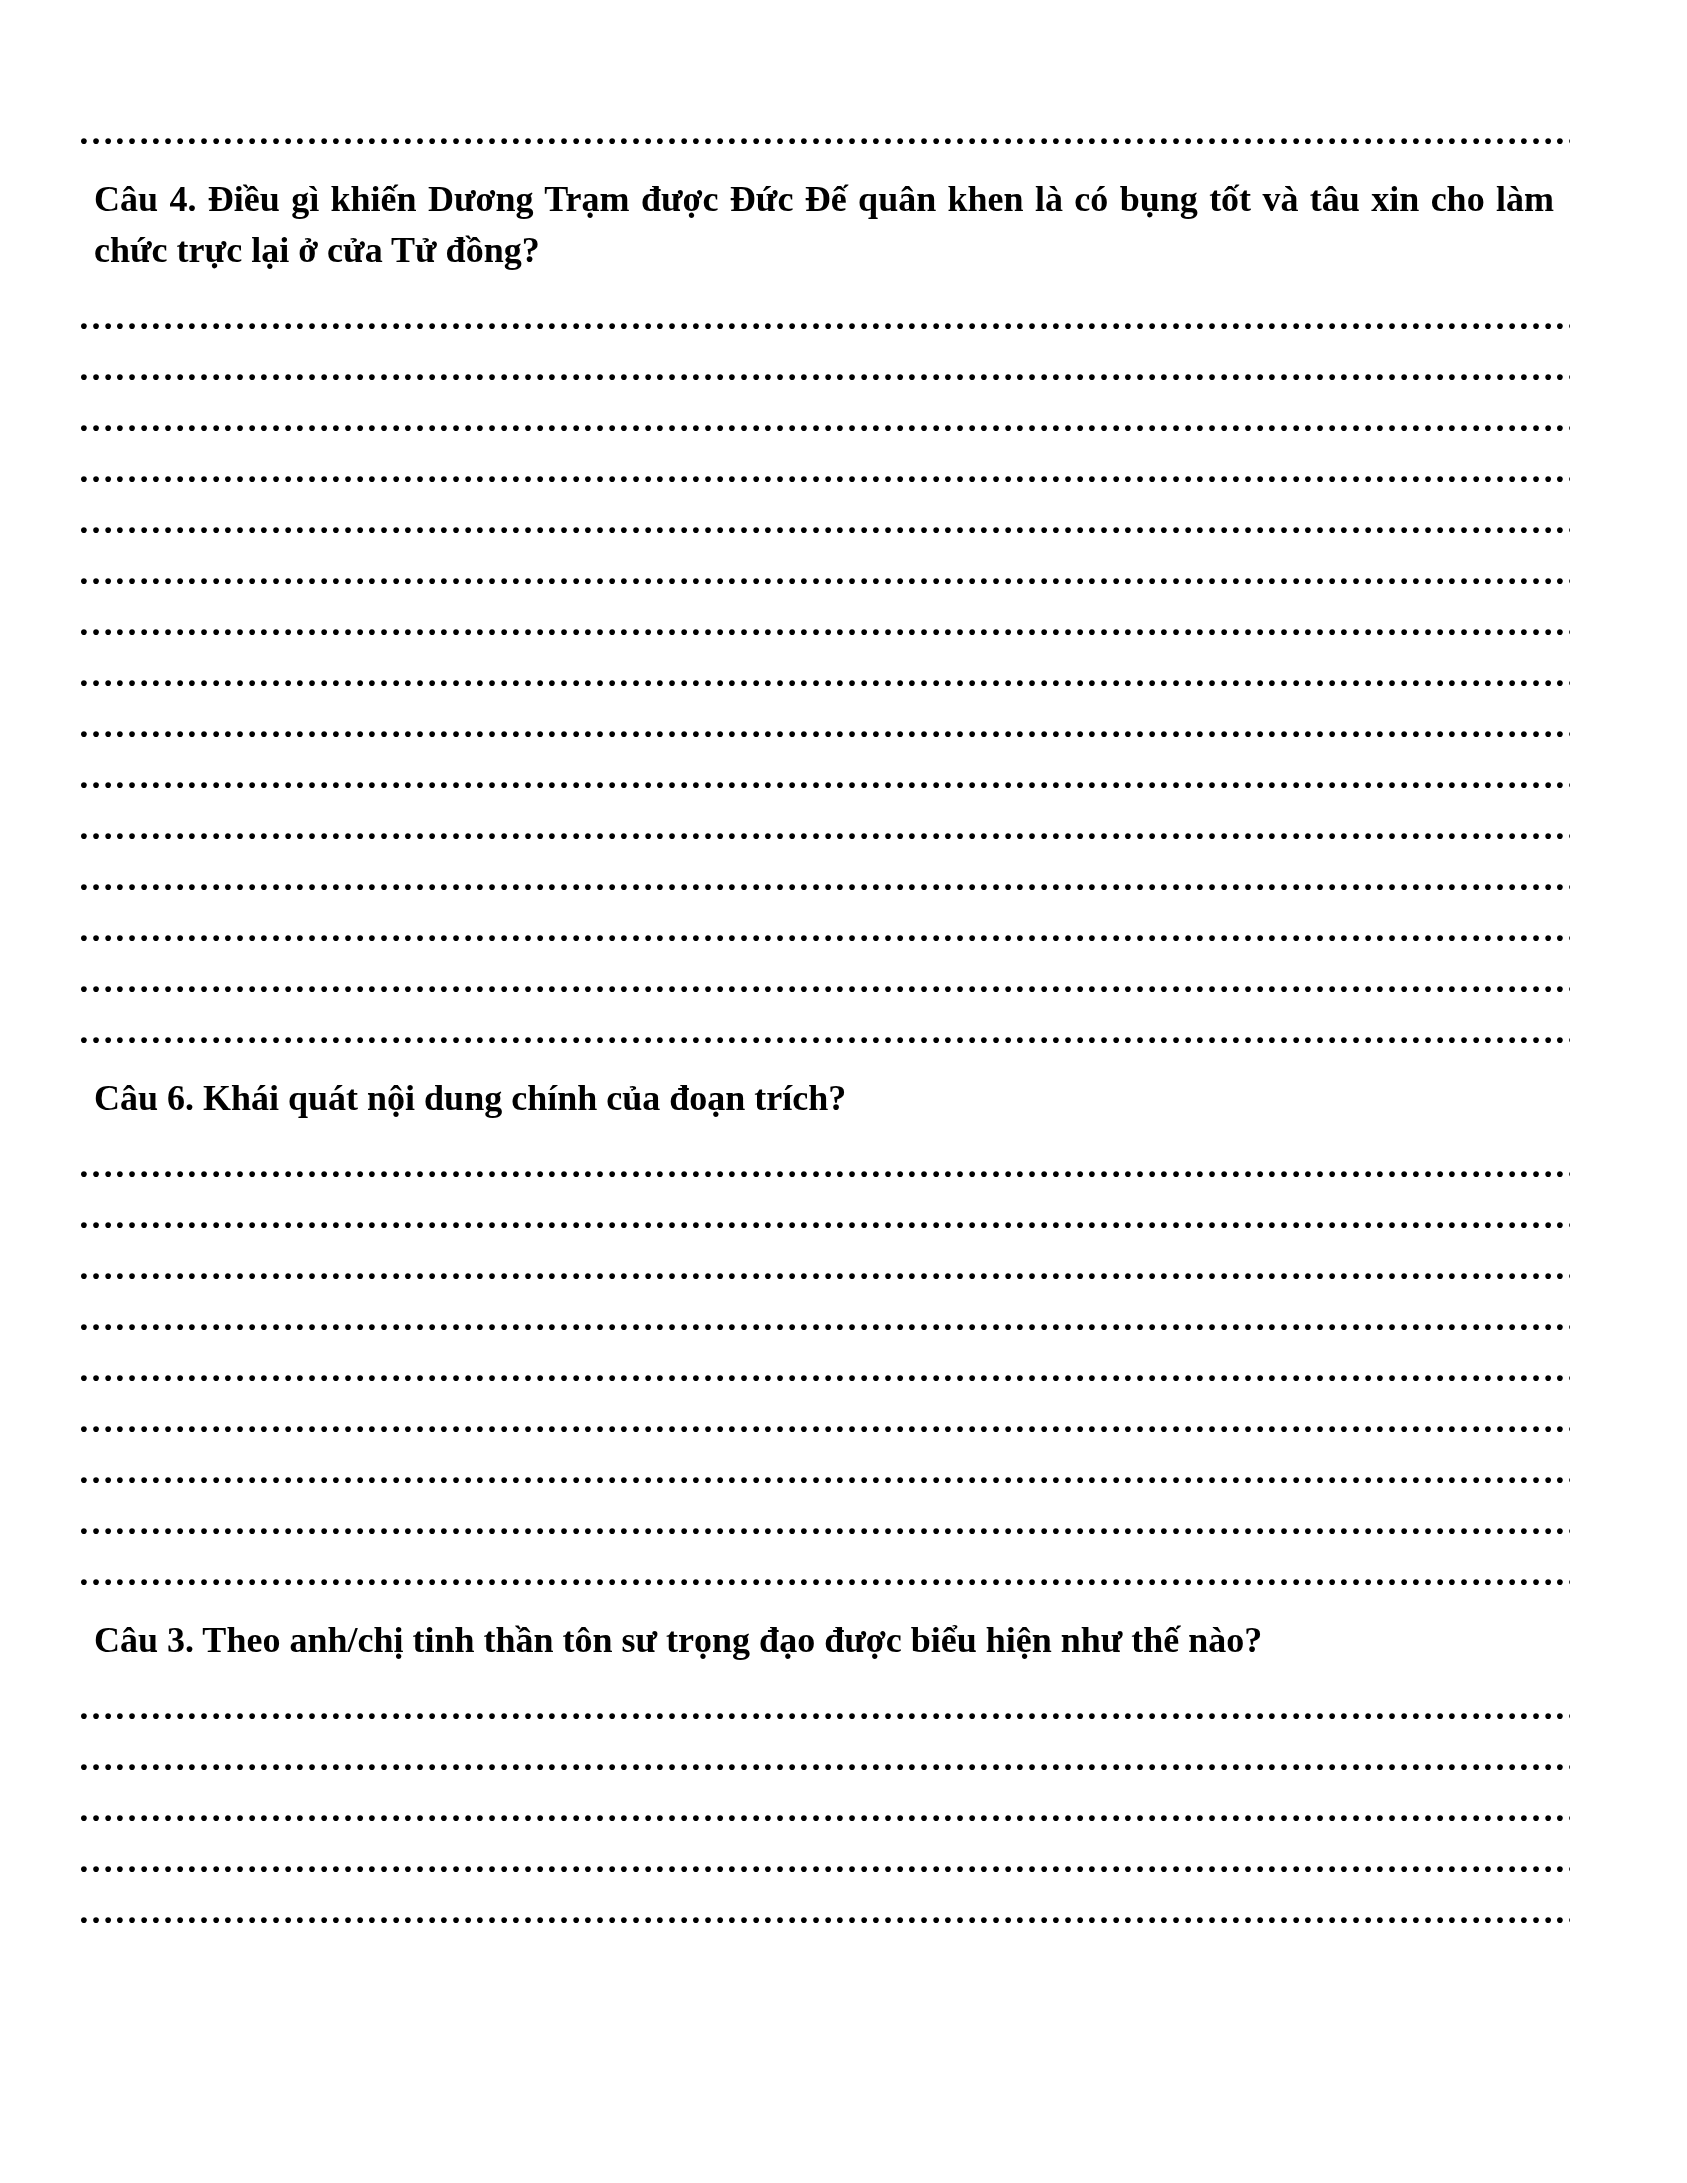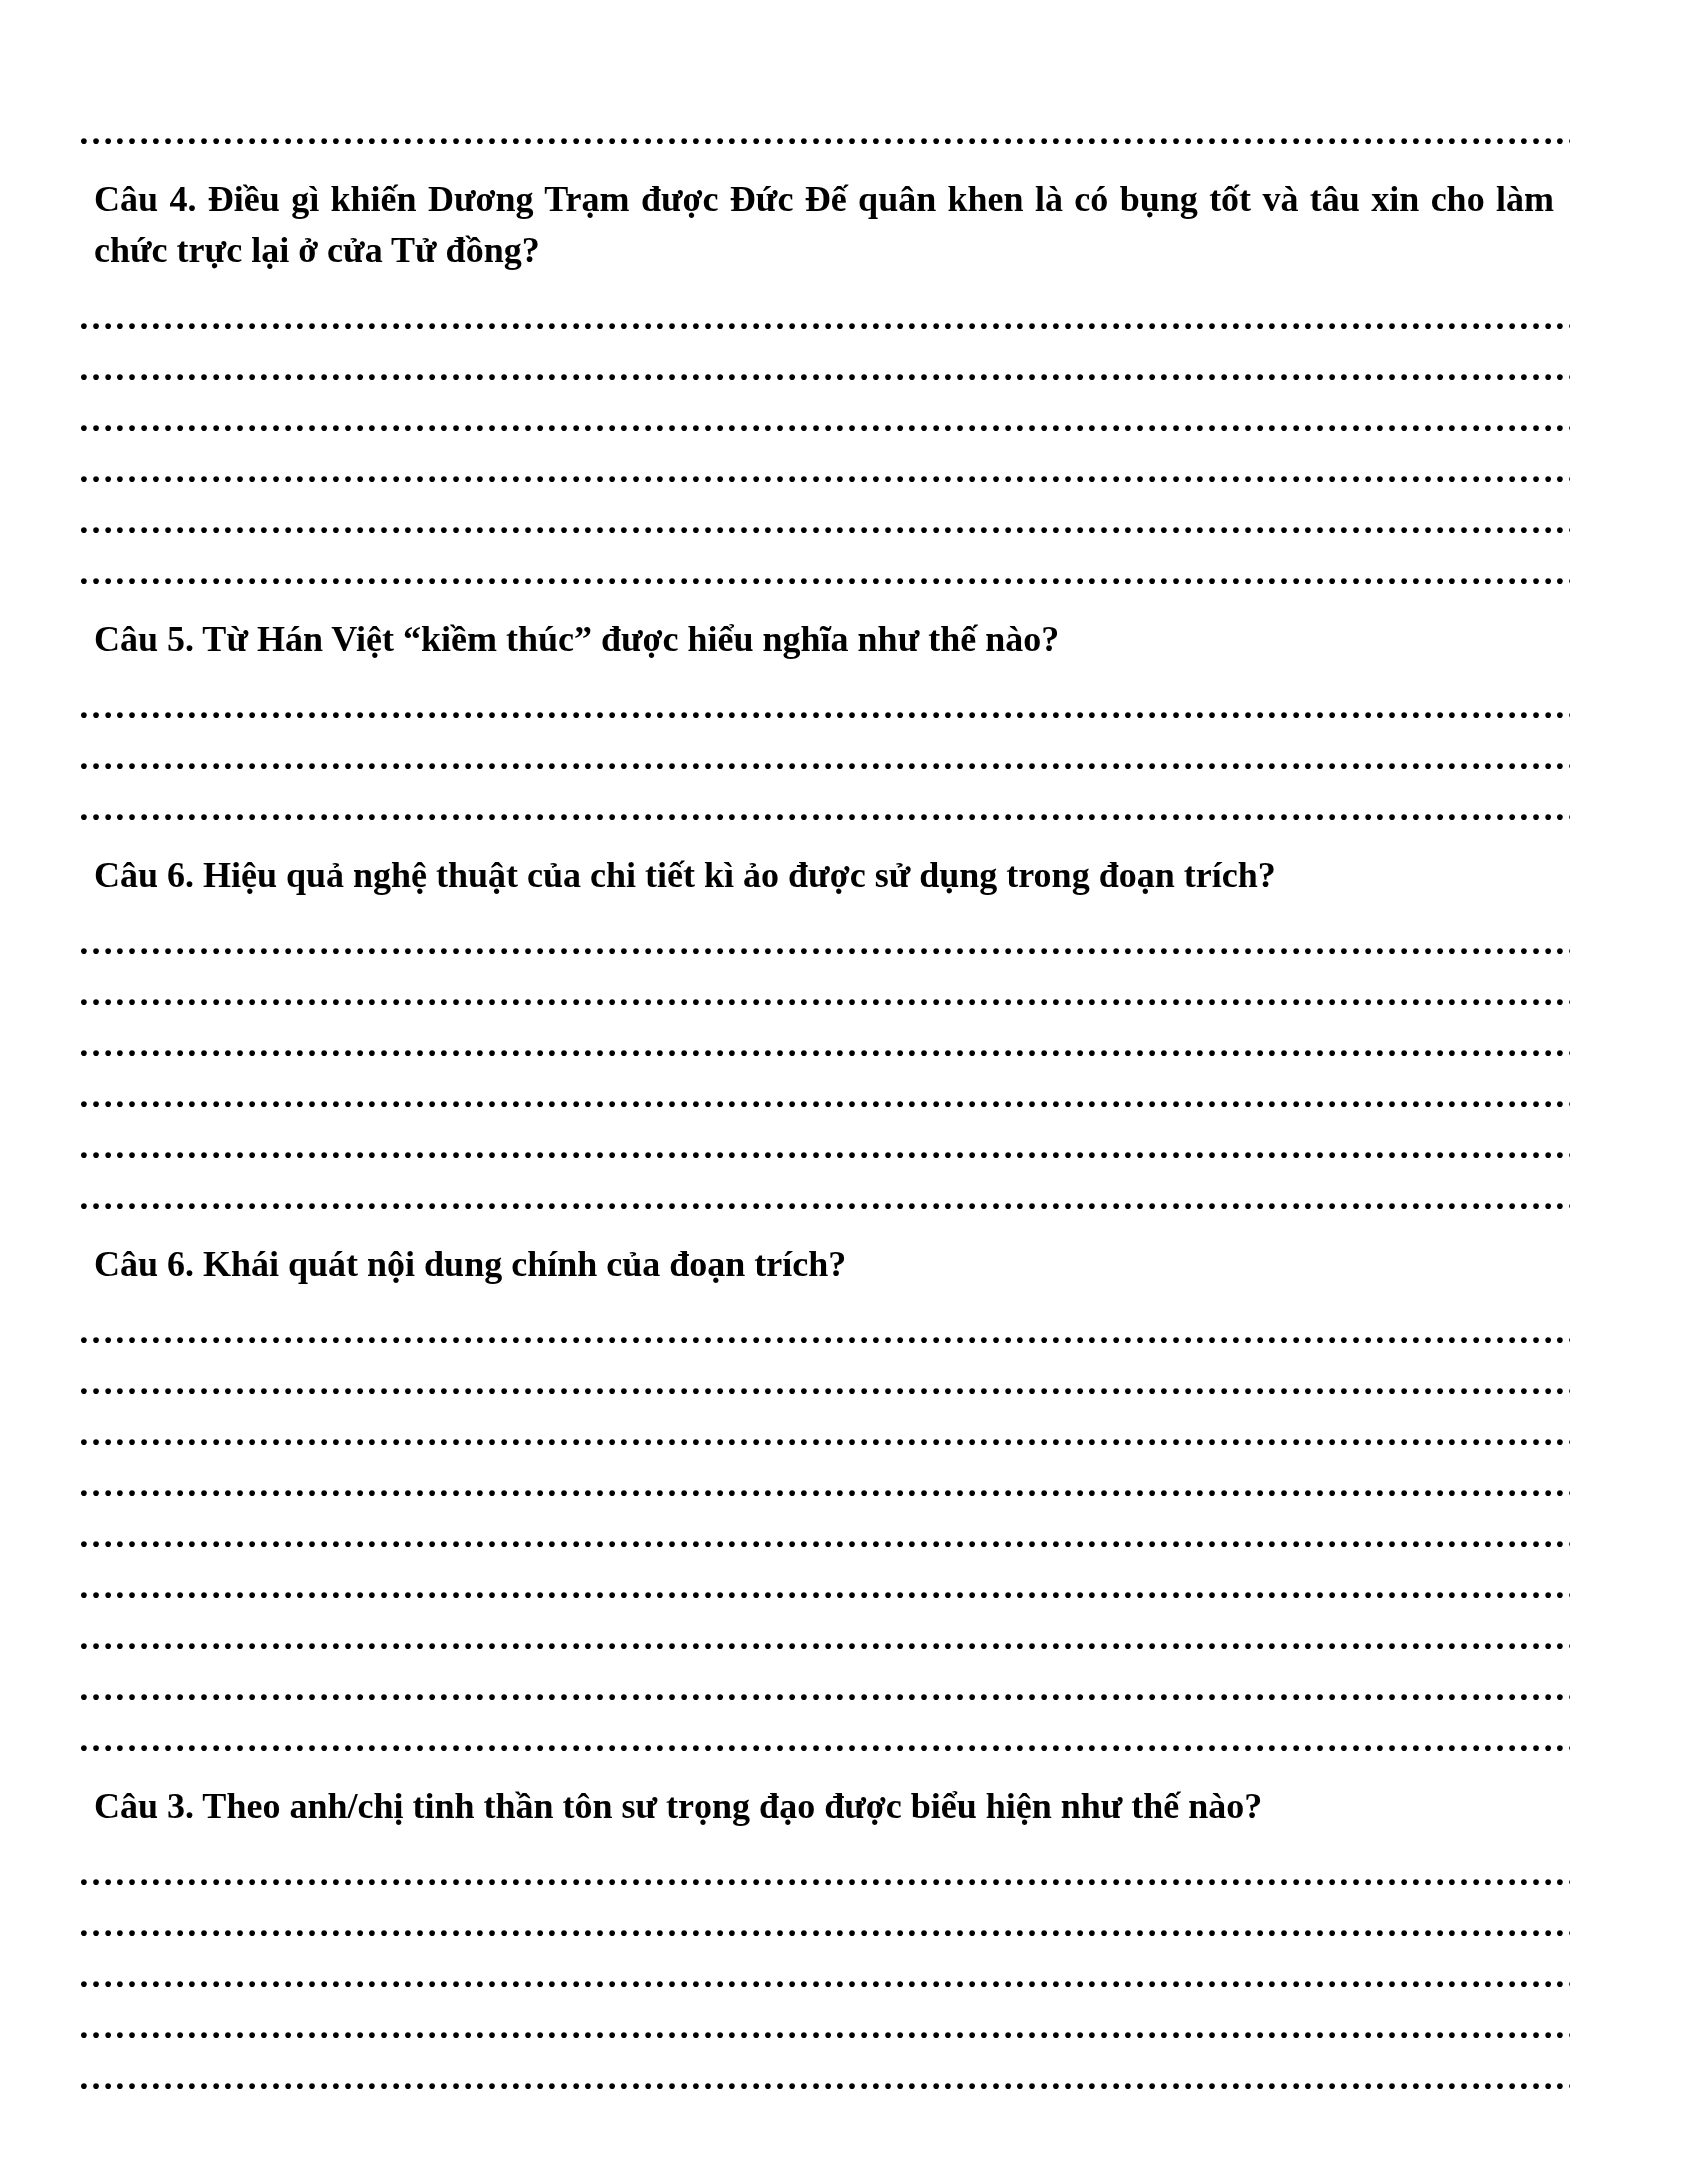--- a/index.html
+++ b/index.html
@@ -48,27 +48,25 @@
 
   <p class="q">Câu 4. Điều gì khiến Dương Trạm được Đức Đế quân khen là có bụng tốt và tâu xin cho làm chức trực lại ở cửa Tử đồng?</p>
 
   <div class="dots">………………………………………………………………………………………………………………………………………………..</div>
   <div class="dots">………………………………………………………………………………………………………………………………………………..</div>
   <div class="dots">………………………………………………………………………………………………………………………………………………..</div>
   <div class="dots">………………………………………………………………………………………………………………………………………………..</div>
   <div class="dots">………………………………………………………………………………………………………………………………………………..</div>
   <div class="dots">………………………………………………………………………………………………………………………………………………..</div>
 
-  <p class="q">Câu 5. Từ Hán Việt “kiềm thúc” được hiểu nghĩa như thế nào?</p>
 
   <div class="dots">………………………………………………………………………………………………………………………………………………..</div>
   <div class="dots">………………………………………………………………………………………………………………………………………………..</div>
   <div class="dots">………………………………………………………………………………………………………………………………………………..</div>
 
-  <p class="q">Câu 6. Hiệu quả nghệ thuật của chi tiết kì ảo được sử dụng trong đoạn trích?</p>
 
   <div class="dots">………………………………………………………………………………………………………………………………………………..</div>
   <div class="dots">………………………………………………………………………………………………………………………………………………..</div>
   <div class="dots">………………………………………………………………………………………………………………………………………………..</div>
   <div class="dots">………………………………………………………………………………………………………………………………………………..</div>
   <div class="dots">………………………………………………………………………………………………………………………………………………..</div>
   <div class="dots">………………………………………………………………………………………………………………………………………………..</div>
 
   <p class="q">Câu 6. Khái quát nội dung chính của đoạn trích?</p>
 

